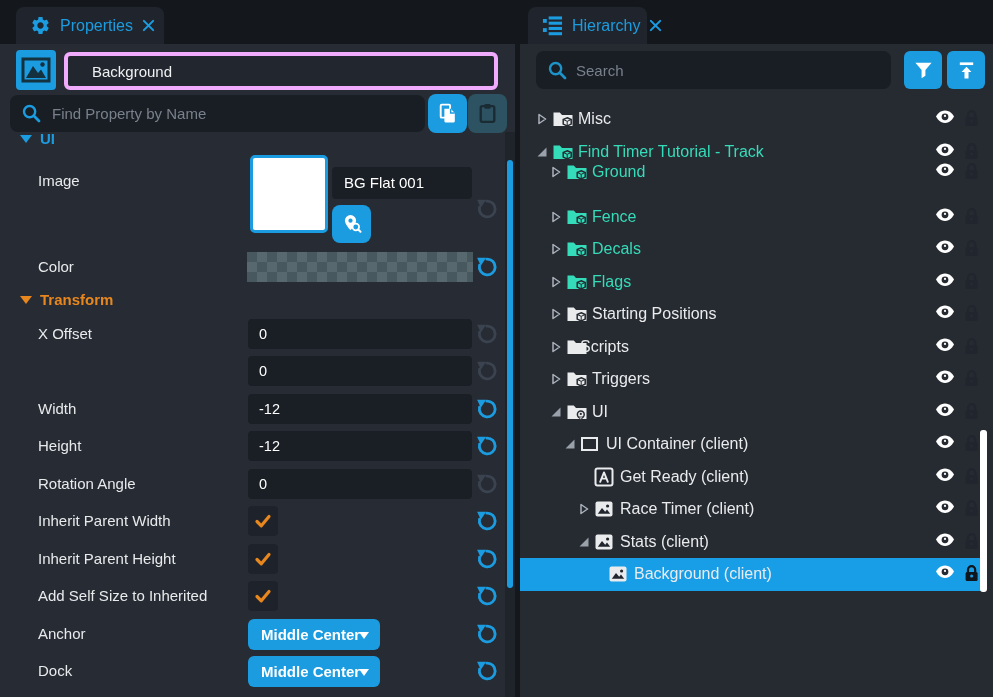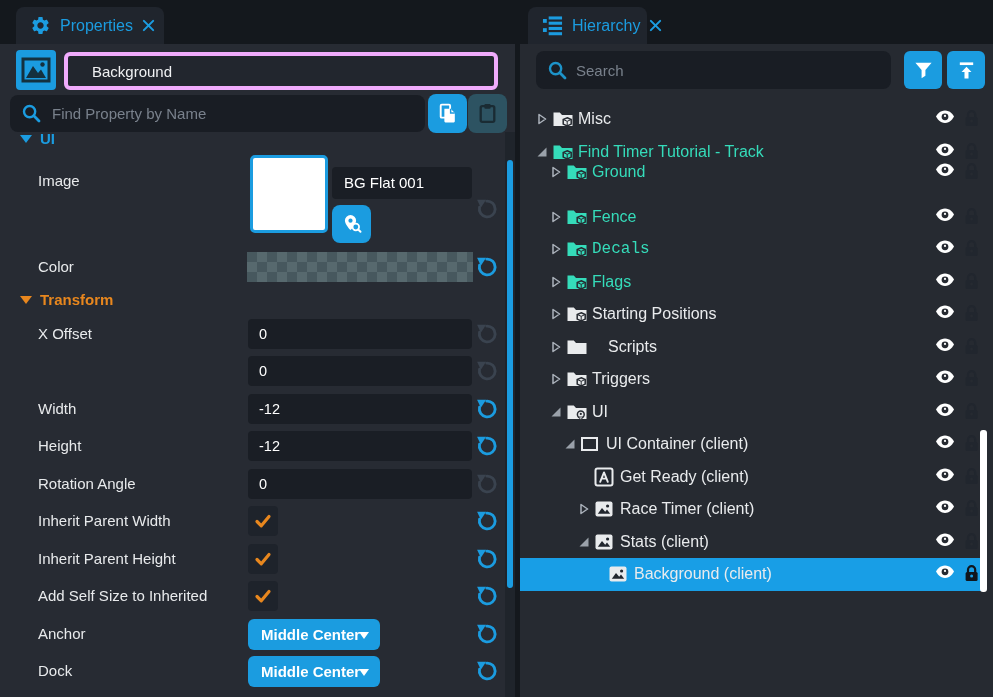--- a/index.html
+++ b/index.html
@@ -468,21 +468,21 @@
             </svg>
     </span>
     <span class="lock">
       <svg width="17" height="20" viewBox="0 0 17 20">
               <path d="M5 9.5 V6.8 a3.6 3.6 0 0 1 7.2 0 V9.5" fill="none" stroke="currentColor" stroke-width="2.2"></path>
               <rect x="2.6" y="9" width="12" height="9" rx="1.5" fill="currentColor"></rect>
               <circle cx="8.6" cy="13" r="1.5" class="keyhole" fill="#262a31"></circle>
             </svg>
     </span>
   </div>
-        <div class="tree-row exp-collapsed ic-folder-cube teal" style="top: 189px; font-family: Liberation Mono, monospace;">
+        <div class="tree-row exp-collapsed ic-folder-cube teal" style="top: 189px;">
 
     <span class="tw c" style="left: 30px;">
       <svg width="12" height="13" viewBox="0 0 12 13">
               <polygon points="3,2 9.6,6.5 3,11" fill="none" stroke="#aab1ba" stroke-width="1.5" stroke-linejoin="round"></polygon>
             </svg>
     </span>
 
     <span class="ticon folder-cube" style="left: 46px;">
       <svg width="21" height="19" viewBox="0 0 21 19">
               <path d="M1.5 3 h6.3 l2.2 2.4 h10.5 v11.1 h-19 Z" fill="currentColor"></path>
@@ -578,21 +578,21 @@
               <polygon points="3,2 9.6,6.5 3,11" fill="none" stroke="#aab1ba" stroke-width="1.5" stroke-linejoin="round"></polygon>
             </svg>
     </span>
 
     <span class="ticon folder" style="left: 46px;">
       <svg width="21" height="19" viewBox="0 0 21 19">
               <path d="M1.5 3 h6.3 l2.2 2.4 h10.5 v11.1 h-19 Z" fill="currentColor"></path>
             </svg>
     </span>
 
-    <span class="tlabel" style="left: 88px;">Scripts</span>
+    <span class="tlabel" style="left: 60px;">Scripts</span>
     <span class="eye">
       <svg width="20" height="16" viewBox="0 0 20 16">
               <path d="M10 1.5 C5 1.5 2 5.5 1 7.5 C2 9.5 5 14 10 14 C15 14 18 9.5 19 7.5 C18 5.5 15 1.5 10 1.5 Z" fill="#fff"></path>
               <circle cx="10" cy="7.8" r="3.4" fill="#262a31"></circle>
               <circle cx="10" cy="6.9" r="1.1" fill="#fff"></circle>
             </svg>
     </span>
     <span class="lock">
       <svg width="17" height="20" viewBox="0 0 17 20">
               <path d="M5 9.5 V6.8 a3.6 3.6 0 0 1 7.2 0 V9.5" fill="none" stroke="currentColor" stroke-width="2.2"></path>

